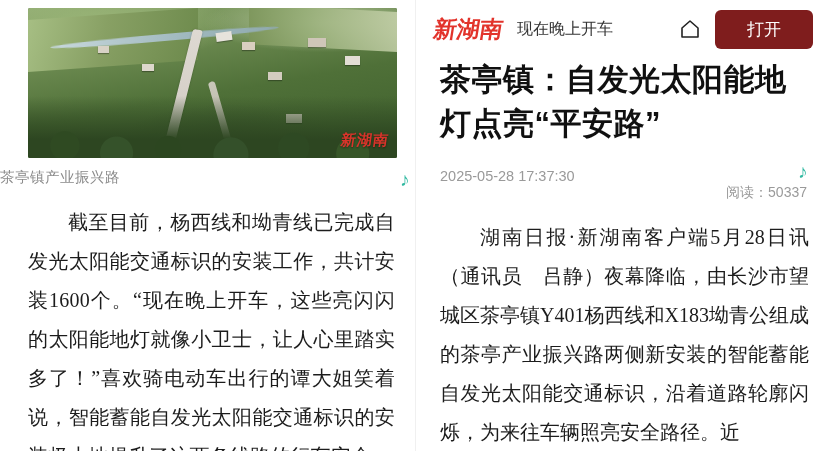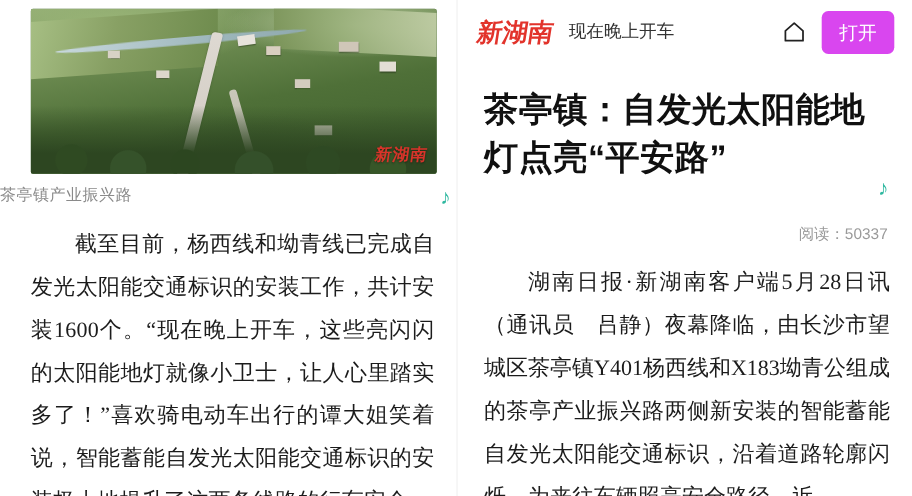--- a/index.html
+++ b/index.html
@@ -167,31 +167,31 @@
     white-space: nowrap;
     margin-left: 4px;
   }
   .top-spacer { flex: 1; }
   .home-icon {
     width: 30px; height: 30px;
     display: flex; align-items: center; justify-content: center;
     cursor: pointer;
   }
   .open-btn {
-    background: #d946ef;
+    background: #7f1d1d;
     color: #ffffff;
     border: none;
     border-radius: 6px;
     font-size: 17px;
-    padding: 8px 16px;
+    padding: 8px 32px;
     cursor: pointer;
     font-family: "Liberation Sans", sans-serif;
   }
   .headline {
-    margin: 20px 22px 0 24px;
+    margin: 0 22px 0 24px;
     font-size: 31px;
     line-height: 1.42;
     font-weight: 700;
     color: #101010;
     font-family: "Liberation Sans", sans-serif;
     letter-spacing: .5px;
   }
   .meta {
     margin: 18px 22px 0 24px;
     display: flex;
@@ -275,20 +275,21 @@
           <path d="M4 11 L12 4 L20 11 V20 H4 Z"></path>
         </svg>
       </div>
       <button class="open-btn">打开</button>
     </div>
 
     <div class="headline">茶亭镇：自发光太阳能地灯点亮“平安路”</div>
 
     <div class="meta">
       <div class="meta-left">
+        <div>2025-05-28 17:37:30</div>
       </div>
       <div class="meta-right">阅读：50337</div>
     </div>
 
     <div class="right-body">
       <span class="indent">湖南日报·新湖南客户端5月28日讯（通讯员　吕静）夜幕降临，由长沙市望城区茶亭镇Y401杨西线和X183坳青公组成的茶亭产业振兴路两侧新安装的智能蓄能自发光太阳能交通标识，沿着道路轮廓闪烁，为来往车辆照亮安全路径。近</span>
     </div>
 
     <div class="note-btn-right">♪</div>
   </div>

